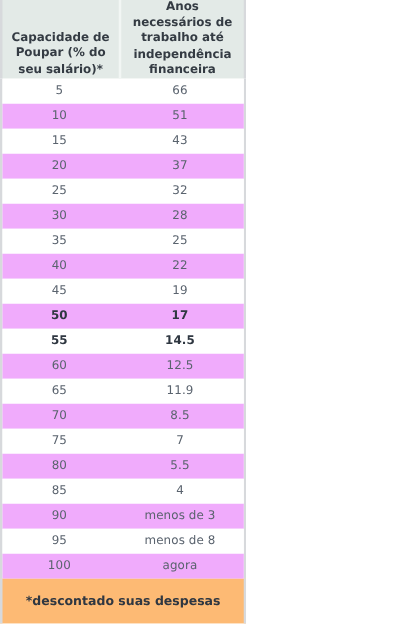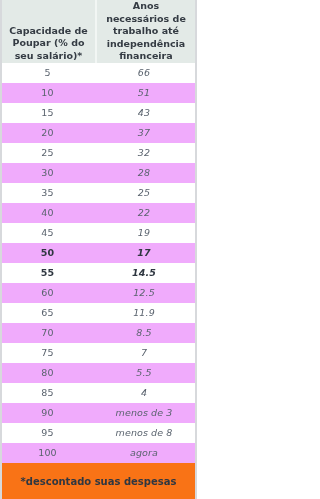--- a/index.html
+++ b/index.html
@@ -70,33 +70,33 @@
     display: flex;
     align-items: center;
     justify-content: center;
     text-align: center;
     font-size: 9.5px;
     line-height: 20px;
     color: #5a636e;
     letter-spacing: 0.1px;
   }
   .td-left  { width: 91px; }
-  .td-right { width: 102px; font-style: italic; }
+  .td-right { width: 102px; }
 
   .tr.highlight .td {
     font-weight: bold;
     color: #2f3741;
   }
 
   
   .tfoot {
     width: 197px;
     height: 36px;
     box-sizing: border-box;
-    background: #f97316;
+    background: #fdba74;
     display: flex;
     align-items: center;
     justify-content: center;
     font-size: 10px;
     font-weight: bold;
     color: #2f3741;
     border-left: 2px solid #d7d9dc;
     border-right: 2px solid #d7d9dc;
   }
 </style>

